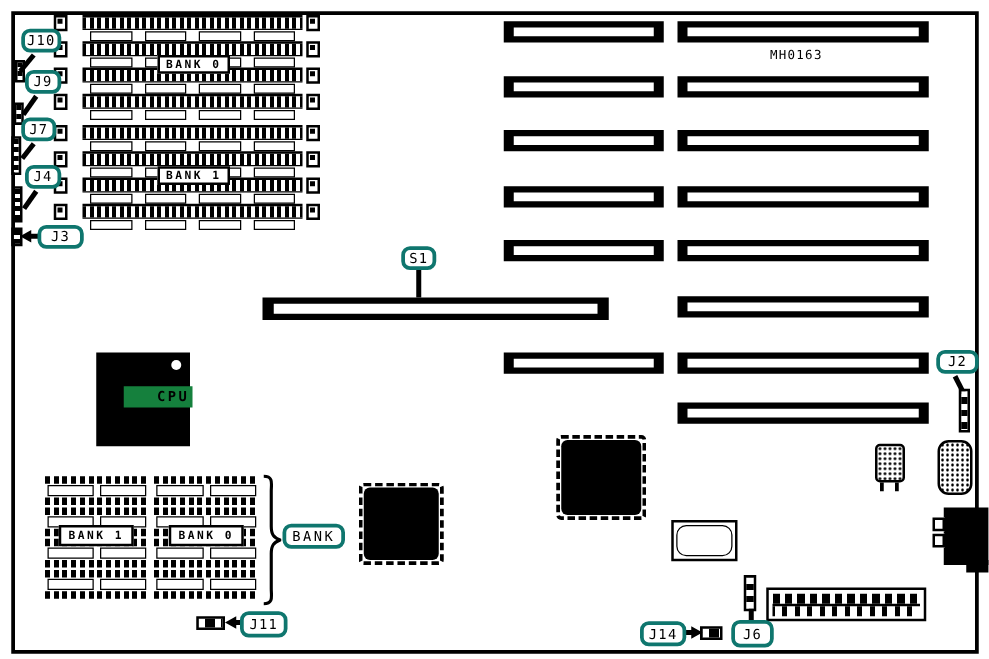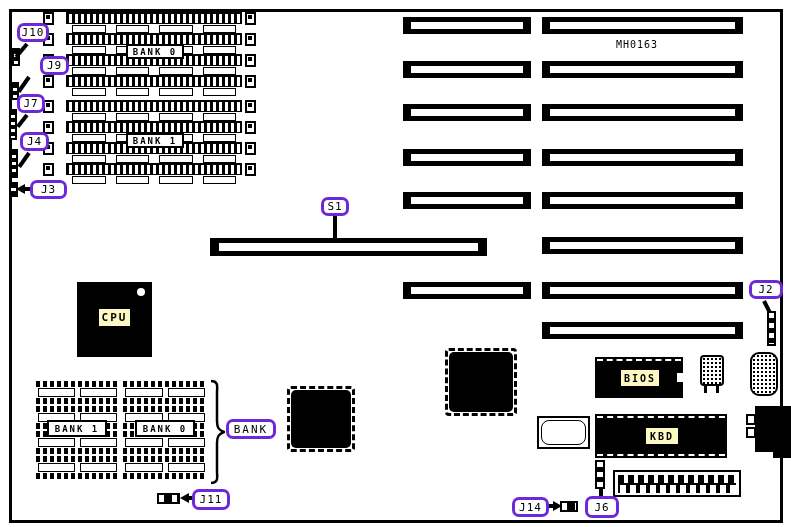--- a/index.html
+++ b/index.html
@@ -2,21 +2,21 @@
 <html><head>
 <meta charset="utf-8">
 <style>
   html,body{margin:0;padding:0;background:#fff;}
   #canvas{position:relative;width:791px;height:527px;background:#ffffff;overflow:hidden;
           font-family:"DejaVu Sans Mono",monospace;color:#000;}
   .abs{position:absolute;}
   .board{position:absolute;left:9px;top:9px;width:768px;height:508px;border:3px solid #000;}
 
   
-  .callout{position:absolute;border:3px solid #6d28d9;border-radius:7px;background:#fff;
+  .callout{position:absolute;border:3px solid #0f766e;border-radius:7px;background:#fff;
            display:flex;align-items:center;justify-content:center;
            font-size:11px;letter-spacing:1px;z-index:6;box-sizing:border-box;}
 
   
   .tail{position:absolute;height:4px;background:#000;transform-origin:0 50%;z-index:5;}
   .tailv{position:absolute;width:4px;background:#000;z-index:5;}
   .arrowL{position:absolute;width:0;height:0;border-top:5px solid transparent;
           border-bottom:5px solid transparent;border-right:9px solid #000;z-index:5;}
   .arrowR{position:absolute;width:0;height:0;border-top:5px solid transparent;
           border-bottom:5px solid transparent;border-left:9px solid #000;z-index:5;}
@@ -37,22 +37,22 @@
 
   
   .csock{position:absolute;height:23px;}
   .ccomb{position:absolute;left:0;right:0;height:6px;background:repeating-linear-gradient(90deg,#000 0 4px,#fff 4px 7px);}
   .cmid{position:absolute;left:2px;right:2px;top:7px;height:9px;display:flex;gap:5px;}
   .cmid i{flex:1;border:1.5px solid #000;background:#fff;}
 
   
   .boxlabel{position:absolute;background:#fff;border:2px solid #000;display:flex;align-items:center;
             justify-content:center;font-size:9px;font-weight:bold;letter-spacing:2px;z-index:4;box-sizing:border-box;}
-  .chiplabel{position:absolute;background:#fef9c3;display:flex;align-items:center;justify-content:center;
-             font-size:11px;font-weight:bold;letter-spacing:2px;z-index:4;}
+  .chiplabel{position:absolute;background:#15803d;display:flex;align-items:center;justify-content:center;
+             font-size:11px;font-weight:bold;letter-spacing:2px;z-index:4;padding-left:24px;}
 
   
   .npu{position:absolute;background-color:#000;
        background-image:radial-gradient(circle,#fff 1.2px,transparent 1.4px);
        background-size:7px 7px;background-position:2px 3px;}
   .npu-center{position:absolute;left:21px;top:21px;width:43px;height:38px;background:#fff;}
   .npu-dot{position:absolute;left:4px;top:2px;width:5px;height:5px;background:#000;}
   .cpu{position:absolute;background:#000;}
   .cpu-dot{position:absolute;right:7px;top:6px;width:8px;height:8px;border-radius:50%;background:#fff;}
   .qfp{position:absolute;border:3px dashed #000;border-radius:4px;}
@@ -97,21 +97,21 @@
   <div class="boxlabel" style="left:126px;top:44px;width:58px;height:15px;">BANK 0</div>
   <div class="boxlabel" style="left:126px;top:133px;width:58px;height:15px;">BANK 1</div>
 
   <div class="edgeconn" style="left:12px;top:48px;width:8px;height:18px;"></div>
   <div class="edgeconn" style="left:11px;top:82px;width:8px;height:18px;"></div>
   <div class="edgeconn" style="left:9px;top:109px;width:8px;height:31px;"></div>
   <div class="edgeconn" style="left:10px;top:149px;width:8px;height:29px;"></div>
   <div class="edgeconn" style="left:9px;top:182px;width:9px;height:15px;"></div>
 
   <div class="callout" style="left:17px;top:23px;width:32px;height:19px;">J10</div>
-  <div class="callout" style="left:20px;top:56px;width:29px;height:19px;margin-left:20px;">J9</div>
+  <div class="callout" style="left:20px;top:56px;width:29px;height:19px;">J9</div>
   <div class="callout" style="left:17px;top:94px;width:28px;height:19px;">J7</div>
   <div class="callout" style="left:20px;top:132px;width:29px;height:19px;">J4</div>
   <div class="callout" style="left:30px;top:180px;width:37px;height:19px;">J3</div>
 
   <div class="tail" style="left:27px;top:42px;width:17px;transform:rotate(130deg);"></div>
   <div class="tail" style="left:29px;top:75px;width:18px;transform:rotate(125deg);"></div>
   <div class="tail" style="left:27px;top:113px;width:15px;transform:rotate(128deg);"></div>
   <div class="tail" style="left:29px;top:151px;width:17px;transform:rotate(125deg);"></div>
   <div class="arrowL" style="left:16px;top:184px;"></div>
   <div class="tail" style="left:22px;top:187px;width:12px;"></div>
@@ -138,39 +138,29 @@
   <div class="callout" style="left:226px;top:419px;width:50px;height:20px;letter-spacing:2px;">BANK</div>
 
   <div class="jumperH" style="left:157px;top:493px;width:23px;height:11px;"></div>
   <div class="arrowL" style="left:180px;top:493px;"></div>
   <div class="tail" style="left:187px;top:496px;width:10px;"></div>
   <div class="callout" style="left:192px;top:489px;width:38px;height:21px;">J11</div>
 
   <div class="qfp" style="left:287px;top:386px;width:62px;height:60px;"></div>
   <div class="qfp" style="left:445px;top:348px;width:66px;height:62px;"></div>
 
-  <div class="bios" style="left:595px;top:357px;width:88px;height:41px;">
-    <div class="bios-dash"></div>
-    <div class="bios-notch"></div>
-    <div class="chiplabel" style="left:26px;top:13px;width:38px;height:16px;font-size:10px;">BIOS</div>
-  </div>
 
   <div class="dots" style="left:700px;top:355px;width:24px;height:31px;border-radius:4px;"></div>
   <div class="leg" style="left:704px;top:386px;"></div>
   <div class="leg" style="left:716px;top:386px;"></div>
 
   <div class="dots" style="left:750px;top:352px;width:28px;height:44px;border-radius:9px;"></div>
 
   <div class="can" style="left:537px;top:416px;width:53px;height:33px;"></div>
 
-  <div class="kbd" style="left:595px;top:414px;width:132px;height:44px;">
-    <div class="kbd-dash-t"></div>
-    <div class="kbd-dash-b"></div>
-    <div class="chiplabel" style="left:51px;top:14px;width:32px;height:16px;font-size:10px;">KBD</div>
-  </div>
 
   <div class="din" style="left:755px;top:406px;width:36px;height:46px;"></div>
   <div class="din" style="left:773px;top:448px;width:18px;height:10px;"></div>
   <div class="pinbox" style="left:746px;top:414px;width:10px;height:11px;"></div>
   <div class="pinbox" style="left:746px;top:427px;width:10px;height:11px;"></div>
 
   <div class="powerconn" style="left:613px;top:470px;width:128px;height:27px;">
     <div class="pc-top"></div>
     <div class="pc-bot"></div>
   </div>

